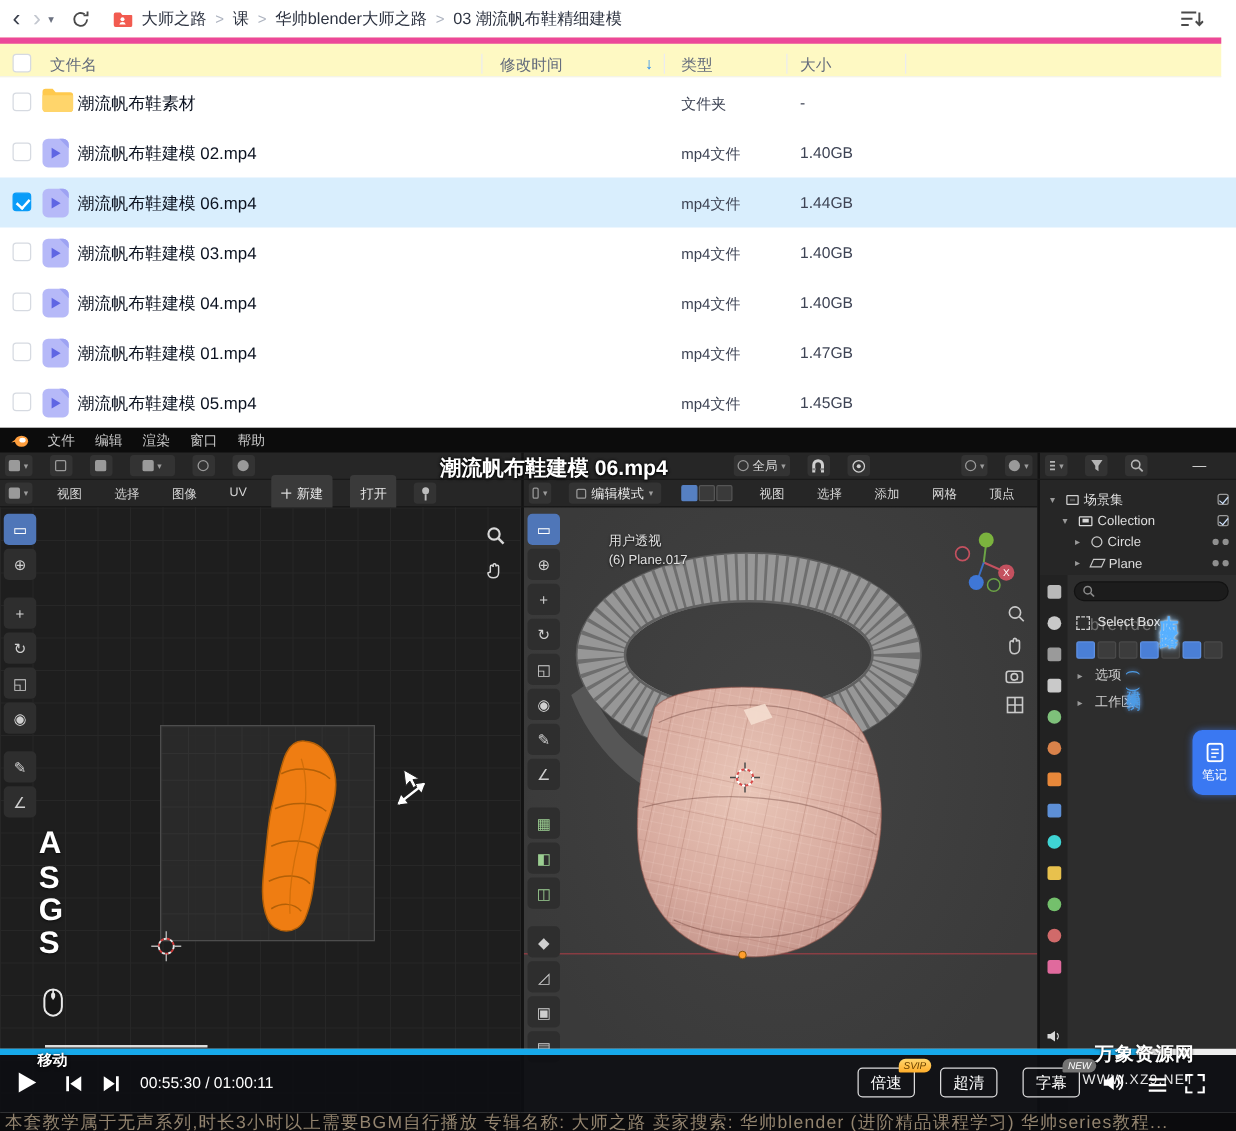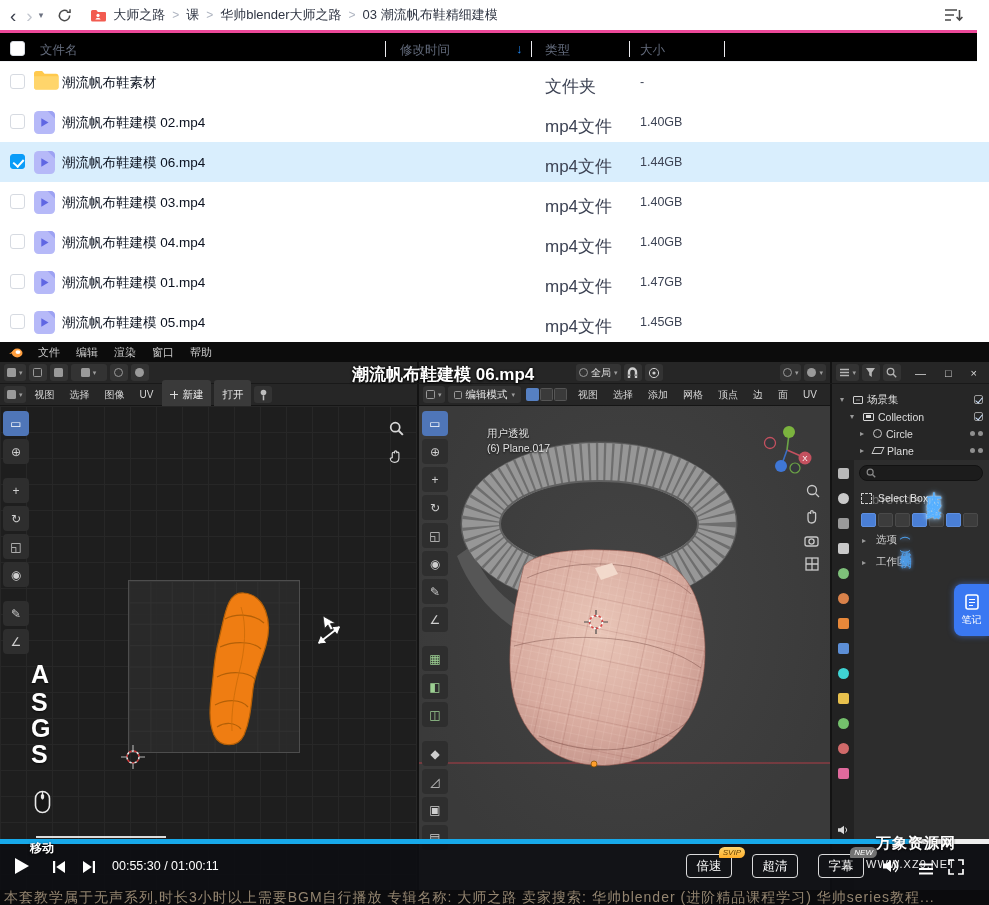--- a/index.html
+++ b/index.html
@@ -13,54 +13,54 @@
 .nav-ch.dis{color:#c3c7cf}
 .nav-caret{font-size:9px;color:#6b7180;margin-left:-4px}
 .nav-refresh{display:flex;align-items:center;margin-left:4px}
 .breadcrumb{display:flex;align-items:center;margin-left:18px;gap:7px;font-size:13px;color:#2e3442}
 .crumb{cursor:pointer;white-space:nowrap}
 .crumb-sep{color:#aeb4c0;font-size:12px}
 .crumb-ic{display:flex;align-items:center}
 .sorticon{position:absolute;right:26px;top:8px;cursor:pointer}
 
 
-.thead{position:absolute;top:30px;left:0;right:12px;height:32px;border-top:3px solid #ec4899;border-bottom:1px solid #f1f2f5;font-size:12.5px;color:#636b7c;background:#000000;z-index:2}
+.thead{position:absolute;top:30px;left:0;right:12px;height:32px;border-top:5px solid #ec4899;border-bottom:1px solid #f1f2f5;font-size:12.5px;color:#636b7c;background:#fef9c3;z-index:2}
 .thead .cb{top:8px}
 .h-name{position:absolute;left:40px;top:9px}
 .h-mod{position:absolute;left:400px;top:9px}
 .h-sort{position:absolute;left:516px;top:8px;color:#1f88f4;font-size:13px;font-weight:bold}
 .h-type{position:absolute;left:545px;top:9px}
 .h-size{position:absolute;left:640px;top:9px}
 .vsep{position:absolute;top:8px;width:1px;height:16px;background:#ececf0}
 
 
 .rows{position:absolute;top:62px;left:0;right:0;z-index:2;background:#fff}
 .frow{position:relative;height:40px;cursor:pointer}
 .frow.sel{background:#d9eefd}
 .cb{position:absolute;left:10px;top:12px;width:15px;height:15px;border:1px solid #d6dae1;border-radius:3px;background:#fff}
 .cb.on{background:#0a9cf8;border-color:#0a9cf8}
 .cb.on::after{content:"";position:absolute;left:4px;top:1.5px;width:5px;height:8px;border:solid #fff;border-width:0 2px 2px 0;transform:rotate(42deg)}
 .ficon{position:absolute;left:33px;top:8px}
 .fname{position:absolute;left:62px;top:12px;font-size:13.5px;color:#0b1220}
-.ftype{position:absolute;left:545px;top:13px;font-size:17px;color:#3d4354}
+.ftype{position:absolute;left:545px;top:13px;font-size:12px;color:#3d4354}
 .fsize{position:absolute;left:640px;top:13px;font-size:12.5px;color:#3d4354}
 
 
 .video{position:absolute;top:342px;left:0;width:989px;height:548px;background:#0e0e0e;overflow:hidden}
 .menubar{position:absolute;top:0;left:0;right:0;height:20px;background:#0c0c0c;display:flex;align-items:center;font-size:11px;color:#c9c9c9}
 .bl-logo{margin:0 7px 0 8px;display:flex}
 .blmenu{padding:0 8px;cursor:pointer}
 .tabs{display:flex;margin-left:14px;height:20px;align-items:flex-end}
 .tab{padding:3px 9px 3px 9px;font-size:10.5px;color:#b5b5b5;border-radius:4px 4px 0 0;cursor:pointer;white-space:nowrap}
 .tab.active{background:#46536e;color:#fff}
 
 .hdr{position:absolute;left:0;height:22px;background:#262626;display:flex;align-items:center}
 .hdr1{top:20px;width:989px;border-bottom:1px solid #191919}
 .hdr2{top:42px;width:830px;border-bottom:1px solid #151515}
-.seg{display:flex;align-items:center;height:100%;padding:0 4px;gap:3px}
+.seg{display:flex;align-items:center;height:100%;padding:0 4px;gap:14px}
 .seg-uv1{width:417px}
 .seg-vp1{width:413px;border-left:2px solid #131313}
 .seg-out1{width:159px;border-left:2px solid #131313}
 .seg-uv2{width:417px}
 .seg-vp2{width:413px;border-left:2px solid #131313}
 .ibtn{height:17px;min-width:18px;background:#333;border-radius:3px;display:inline-flex;align-items:center;justify-content:center;gap:3px;padding:0 3px;cursor:pointer}
 .ibtn .lbl{font-size:10px;color:#ddd}
 .ibtn.wide{min-width:36px}
 .caret{font-size:7px;color:#9d9d9d;font-style:normal}
 .mi{display:inline-block;width:9px;height:9px;background:#9a9a9a;border-radius:1.5px}

